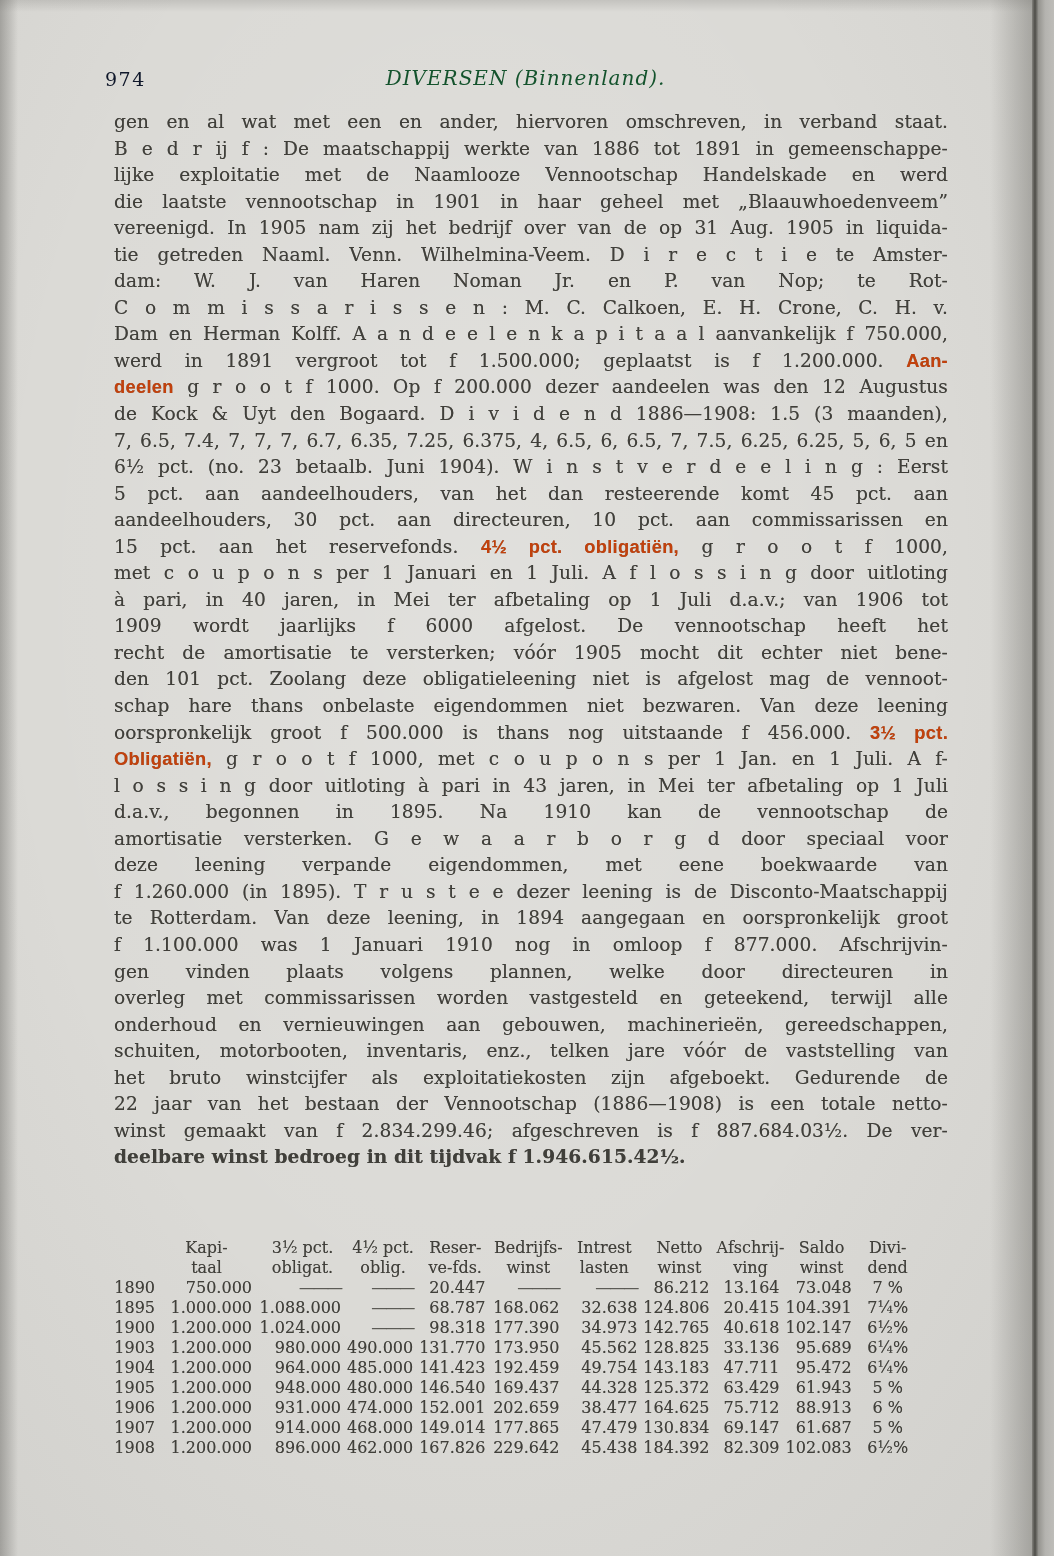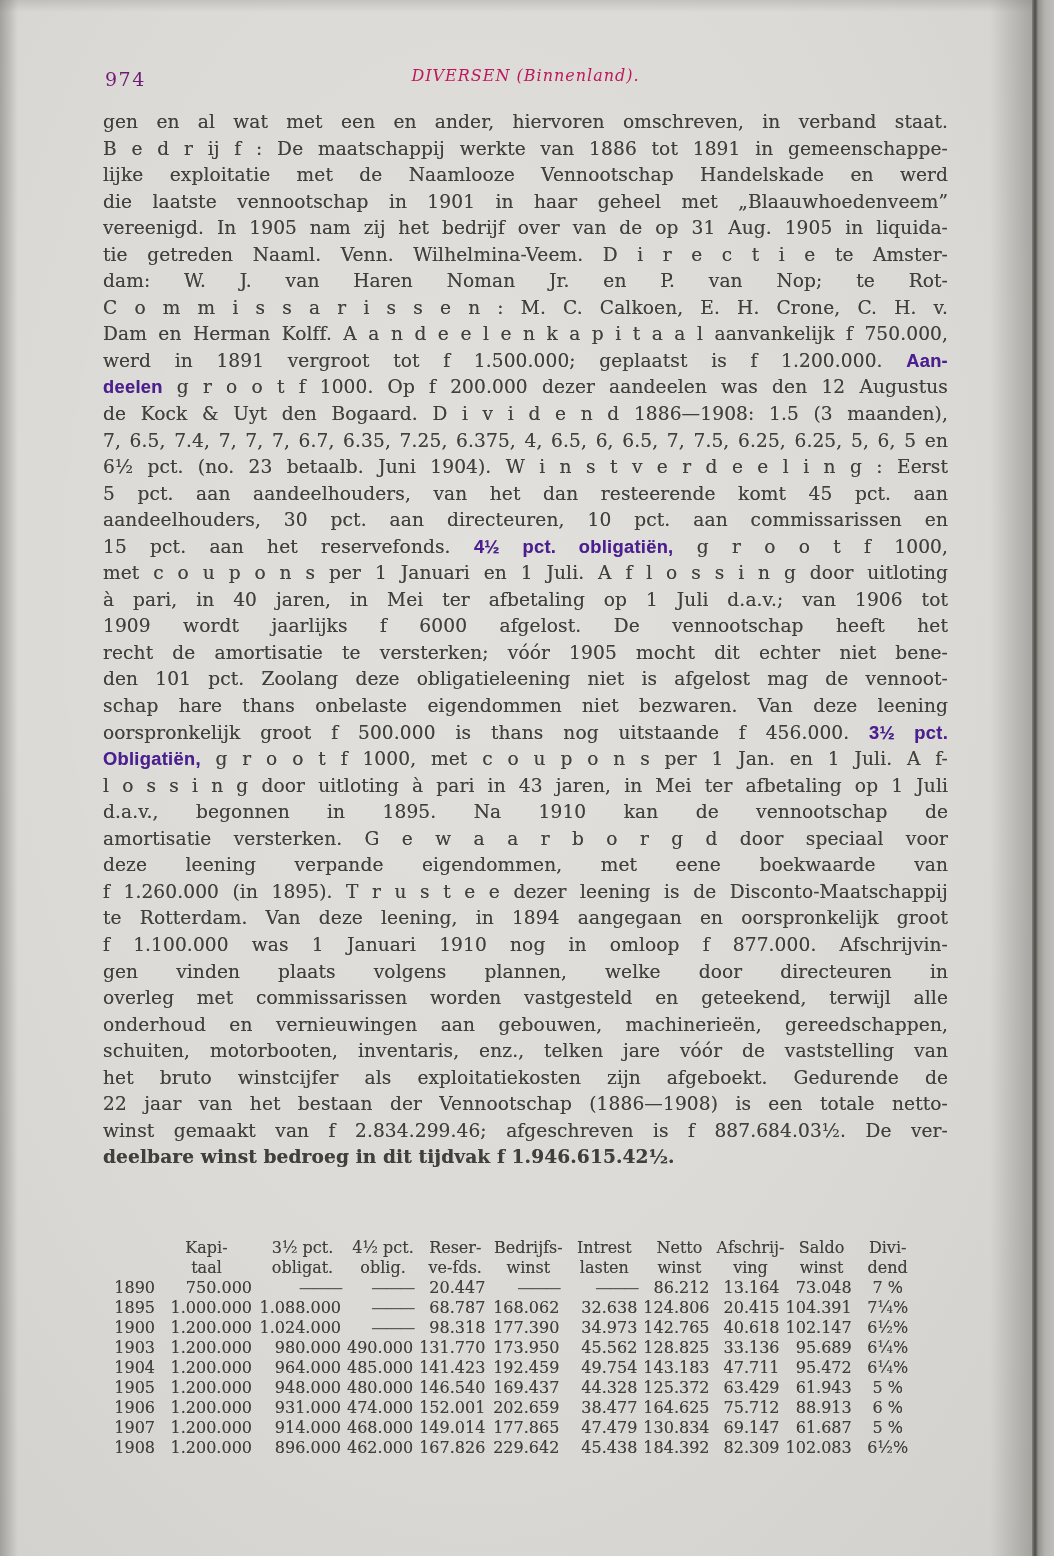--- a/index.html
+++ b/index.html
@@ -19,37 +19,38 @@
     background:linear-gradient(rgba(110,109,105,.22), rgba(110,109,105,0)); }
   .shade-right { position:absolute; top:0; right:22px; width:42px; height:100%;
     background:linear-gradient(90deg, rgba(150,149,145,0), rgba(120,119,114,.5)); }
   .gutter-line { position:absolute; top:0; right:16px; width:6px; height:100%;
     background:linear-gradient(90deg,#83827d,#4d4c47 50%,#8a8984); }
   .gutter-outer { position:absolute; top:0; right:0; width:16px; height:100%;
     background:linear-gradient(90deg,#93928d,#b4b3af 45%,#bebdb9); }
 
   
   .pagehead { position:absolute; top:66px; left:103px; width:845px; height:30px; }
-  .pagenum  { position:absolute; left:2px; top:2px; font-size:19px; letter-spacing:1.5px; color:#701a75; }
+  .pagenum  { position:absolute; left:2px; top:2px; font-size:19px; letter-spacing:1.5px; color:#0f172a; }
   .runhead  { position:absolute; left:0; right:0; top:0; text-align:center;
-              font-style:italic; font-size:16px; letter-spacing:1px; color:#be185d; }
+              font-style:italic; font-size:20px; letter-spacing:1px; color:#14532d; }
 
   
   .body-text { position:absolute; left:103px; top:109px; width:845px; }
   .bline {
     height:26.55px; line-height:26.55px; font-size:18.6px;
     letter-spacing:.1px; overflow:hidden;
     text-align:justify; text-align-last:justify;
     text-shadow:0 0 .6px rgba(64,63,58,.55);
     white-space:nowrap;
+    margin-left:11px;
   }
   .bline.nojust { text-align:left; text-align-last:left;font-weight:bold; }
   .bline .bold {
     font-family:"Liberation Sans", sans-serif; font-weight:700;
-    font-size:18.3px; letter-spacing:.3px; color:#4c1d95;
+    font-size:18.3px; letter-spacing:.3px; color:#c2410c;
   }
 
   
   #fin-table {
     position:absolute; left:105px; top:1238px;
     border-collapse:collapse; table-layout:fixed;
     font-size:16px; color:#403f3a;
     text-shadow:0 0 .5px rgba(64,63,58,.5);
   }
   #fin-table th, #fin-table td { padding:0; font-weight:normal; height:20px; line-height:20px; overflow:hidden; }

